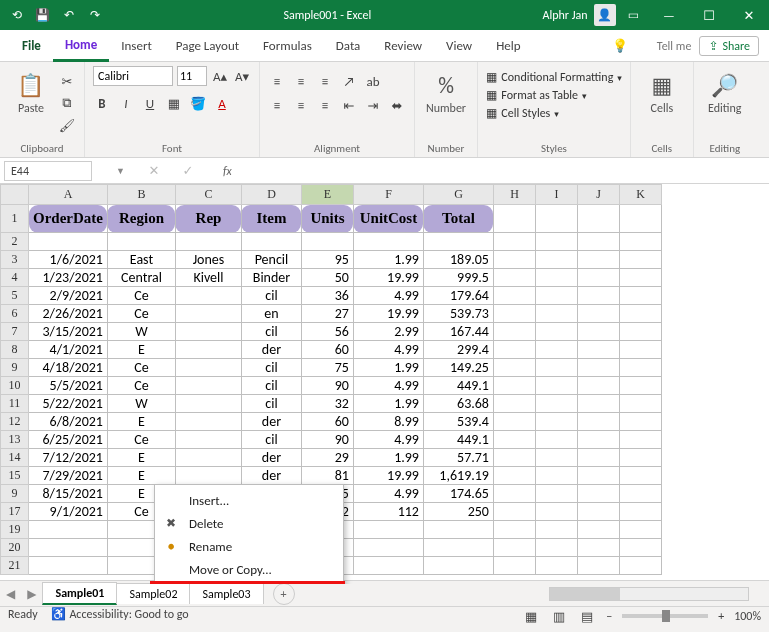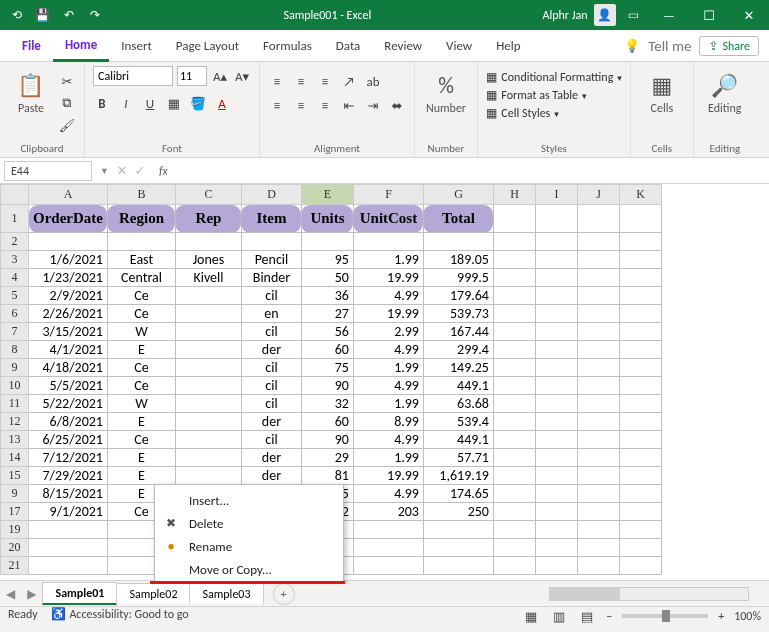--- a/index.html
+++ b/index.html
@@ -11,43 +11,43 @@
 .titlebar .qat span { width: 18px; height: 18px; display: inline-flex; align-items: center; justify-content: center; }
 .titlebar .title { flex: 1; text-align: center; }
 .titlebar .user { display: flex; align-items: center; gap: 6px; padding-right: 4px; }
 .titlebar .userav { width: 22px; height: 22px; background: #e8e8e8; border-radius: 2px; display:inline-flex; align-items:center; justify-content:center; color:#888; }
 .titlebar .winbtns { display: flex; }
 .titlebar .winbtns span { width: 40px; height: 30px; display: inline-flex; align-items: center; justify-content: center; font-size: 13px; }
 
 
 .ribbon-tabs { background: #fff; border-bottom: 1px solid #d4d4d4; height: 32px; display: flex; align-items: center; padding: 0 10px; font-size: 13px; color: #444; }
 .ribbon-tabs .tab { padding: 0 12px; height: 32px; display: flex; align-items: center; cursor: pointer; }
-.ribbon-tabs .tab.file { color: #6d28d9; font-weight: 600; }
+.ribbon-tabs .tab.file { color: #14532d; font-weight: 600; }
 .ribbon-tabs .tab.active { color: #6d28d9; border-bottom: 3px solid #0f7b3f; font-weight: 600; }
 .ribbon-tabs .right { margin-left: auto; display: flex; align-items: center; gap: 8px; }
-.ribbon-tabs .tellme { color: #777; font-size: 15px; }
+.ribbon-tabs .tellme { color: #777; font-size: 12px; margin-left: 20px; }
 .ribbon-tabs .share { border: 1px solid #bbb; border-radius: 3px; padding: 2px 8px; color: #0f7b3f; font-size: 12px; display:flex; align-items:center; gap:4px; }
 
 
 .ribbon { background: #f3f2f1; border-bottom: 1px solid #d4d4d4; height: 96px; display: flex; font-size: 12px; color: #555; }
 .group { border-right: 1px solid #e1e1e1; padding: 4px 8px 2px 8px; display: flex; flex-direction: column; justify-content: space-between; }
 .group-label { text-align: center; font-size: 11px; color: #666; padding-top: 2px; }
 .group-body { flex: 1; display: flex; align-items: flex-start; gap: 4px; }
 .bigbtn { display: flex; flex-direction: column; align-items: center; justify-content: center; width: 46px; padding-top: 6px; gap: 2px; }
 .bigbtn .ic { font-size: 22px; }
 .font-top { display: flex; gap: 4px; align-items: center; }
 .font-top input.fontname { width: 80px; height: 20px; font-size: 12px; border: 1px solid #bbb; background:#fff; padding:0 4px; }
 .font-top input.fontsize { width: 30px; height: 20px; font-size: 12px; border: 1px solid #bbb; background:#fff; text-align:left; padding:0 2px; }
 .font-row { display:flex; gap:6px; align-items:center; margin-top:4px; }
 .smallic { width:18px; height:18px; display:inline-flex; align-items:center; justify-content:center; font-size:13px; color:#444; }
 .styles-list { display:flex; flex-direction:column; gap:4px; font-size:12px; color:#333; padding-top:4px; }
 .styles-list div { display:flex; align-items:center; gap:4px; white-space:nowrap; }
 
 
-.fbar { height: 26px; border-bottom: 1px solid #d4d4d4; display:flex; align-items:center; font-size:12px; color:#444; }
+.fbar { height: 26px; border-bottom: 1px solid #d4d4d4; display:flex; align-items:center; font-size:12px; color:#444;gap:16px; }
 .namebox { width:88px; border:1px solid #ccc; height:20px; margin:0 4px; padding:0 6px; background:#fff; display:flex; align-items:center; }
 .fx { padding:0 10px; font-style:italic; color:#666; }
 
 
 .gridwrap { position:relative; height: 400px; overflow:hidden; }
 table.sheet { border-collapse: collapse; font-family: "Times New Roman", serif; font-size: 14px; }
 table.sheet th.colh, table.sheet th.rowh { background:#e8e8e8; font-weight:normal; font-size:12px; font-family:"Segoe UI"; color:#333; border:1px solid #ccc; }
 table.sheet th.colh { height:20px; }
 table.sheet th.rowh { width:28px; text-align:center; }
 table.sheet th.colh.sel { background:#c5d8b0; }
@@ -490,21 +490,21 @@
           <td class=""></td>
           <td class=""></td>
         </tr>
         <tr>
           <th class="rowh">17</th>
           <td class="r">9/1/2021</td>
           <td class="c">Ce</td>
           <td class="c"></td>
           <td class="c">sk</td>
           <td class="r">2</td>
-          <td class="r">203</td>
+          <td class="r">112</td>
           <td class="r">250</td>
           <td class=""></td>
           <td class=""></td>
           <td class=""></td>
           <td class=""></td>
         </tr>
         <tr>
           <th class="rowh">19</th>
           <td></td>
           <td></td>

